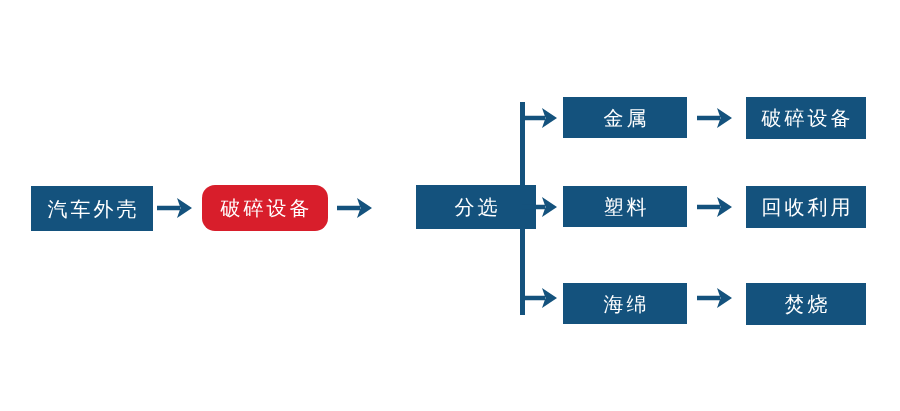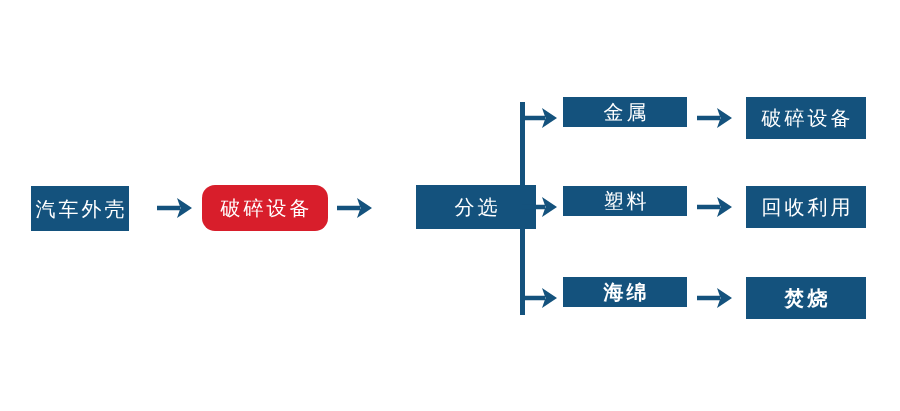--- a/index.html
+++ b/index.html
@@ -28,37 +28,37 @@
     text-indent:3px; 
     white-space:nowrap;
     line-height:1;
   }
   .node.blue{background:var(--blue);}
   .node.red{background:var(--red);}
   .arrow{position:absolute;color:var(--connector);}
   .vline{position:absolute;background:var(--connector);}
 
   
-  .pos-source {left:31px; top:186px; width:98px; height:45px;}
+  .pos-source {left:31px; top:186px; width:122px; height:45px;}
   .pos-a1     {left:157px;top:194px; width:36px;  height:28px;}
   .pos-crusher{left:202px;top:185px; width:126px; height:46px;border-radius:13px;}
   .pos-a2     {left:337px;top:194px; width:36px;  height:28px;}
   .pos-sorting{left:384px;top:185px; width:120px; height:44px;margin-left:32px;}
 
   
   .pos-trunk  {left:520px;top:102px; width:5px;   height:213px;}
 
   
-  .pos-mat    {left:563px;width:124px;height:30px;}
+  .pos-mat    {left:563px;width:124px;height:41px;}
   .pos-out    {left:746px;width:120px;height:42px;}
   .pos-ab     {left:522px;width:36px;height:28px;}
   .pos-am     {left:697px;width:36px;height:28px;}
   .row0-box{top:97px;}  .row0-arrow{top:104px;}
   .row1-box{top:186px;} .row1-arrow{top:193px;}
-  .row2-box{top:277px;font-weight:bold;} .row2-arrow{top:284px;}
+  .row2-box{top:283px;} .row2-arrow{top:284px;}
 </style>
 </head>
 <body>
 
 <svg width="0" height="0" style="position:absolute" aria-hidden="true">
   <defs>
     <symbol id="arrow-glyph" viewBox="0 0 36 28">
       <rect x="0" y="11.75" width="23" height="4.5" fill="currentColor"></rect>
       <polygon points="20,4 35,14 20,24 23.5,14" fill="currentColor"></polygon>
     </symbol>

